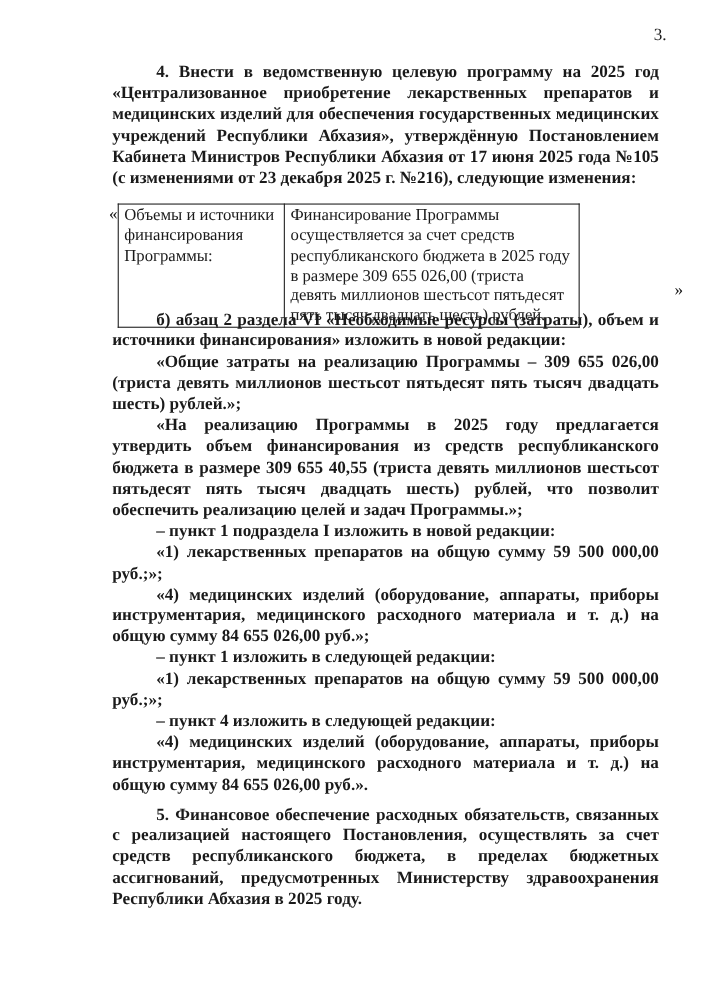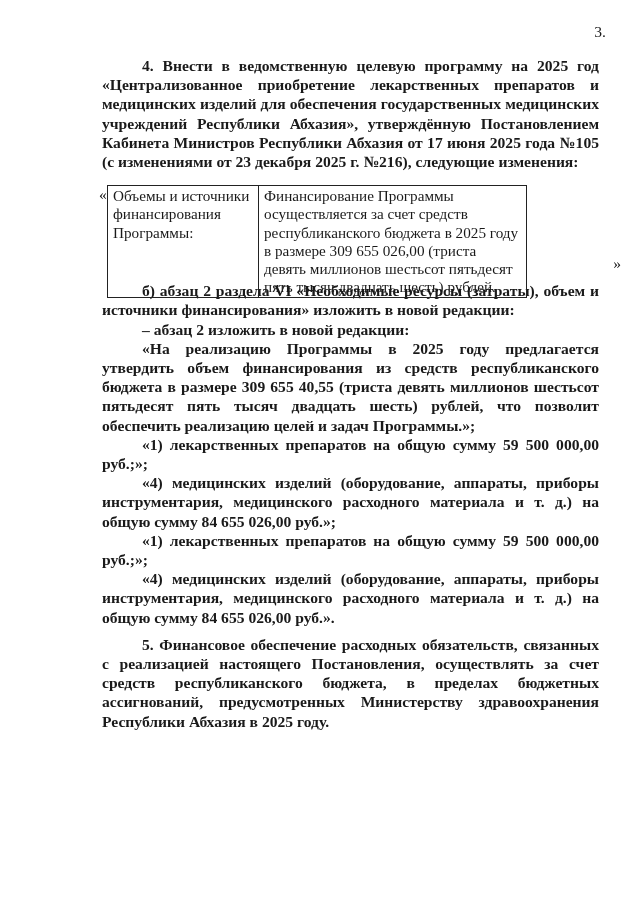--- a/index.html
+++ b/index.html
@@ -84,21 +84,24 @@
           <tr>
         <td class="col-label">Объемы и источники финансирования Программы:</td>
         <td class="col-value">Финансирование Программы осуществляется за счет средств республиканского бюджета в 2025 году в размере 309 655 026,00 (триста девять миллионов шестьсот пятьдесят пять тысяч двадцать шесть) рублей.</td>
       </tr>
     </tbody>
       </table>
     <span class="quote-close">»</span>
   </div>
 
   <p class="indent">б) абзац 2 раздела VI «Необходимые ресурсы (затраты), объем и источники финансирования» изложить в новой редакции:</p>
-  <p class="indent">– абзац 2 изложить в новой редакции:</p>
+  <p class="indent">«Общие затраты на реализацию Программы – 309 655 026,00 (триста девять миллионов шестьсот пятьдесят пять тысяч двадцать шесть) рублей.»;</p>
   <p class="indent">«На реализацию Программы в 2025 году предлагается утвердить объем финансирования из средств республиканского бюджета в размере 309 655 40,55 (триста девять миллионов шестьсот пятьдесят пять тысяч двадцать шесть) рублей, что позволит обеспечить реализацию целей и задач Программы.»;</p>
+  <p class="indent">– пункт 1 подраздела I изложить в новой редакции:</p>
   <p class="indent">«1) лекарственных препаратов на общую сумму 59 500 000,00 руб.;»;</p>
   <p class="indent">«4) медицинских изделий (оборудование, аппараты, приборы инструментария, медицинского расходного материала и т. д.) на общую сумму 84 655 026,00 руб.»;</p>
+  <p class="indent">– пункт 1 изложить в следующей редакции:</p>
   <p class="indent">«1) лекарственных препаратов на общую сумму 59 500 000,00 руб.;»;</p>
+  <p class="indent">– пункт 4 изложить в следующей редакции:</p>
   <p class="indent">«4) медицинских изделий (оборудование, аппараты, приборы инструментария, медицинского расходного материала и т. д.) на общую сумму 84 655 026,00 руб.».</p>
 
   <p class="indent gap-before">5. Финансовое обеспечение расходных обязательств, связанных с реализацией настоящего Постановления, осуществлять за счет средств республиканского бюджета, в пределах бюджетных ассигнований, предусмотренных Министерству здравоохранения Республики Абхазия в 2025 году.</p>
 </div>
 
 </body></html>

